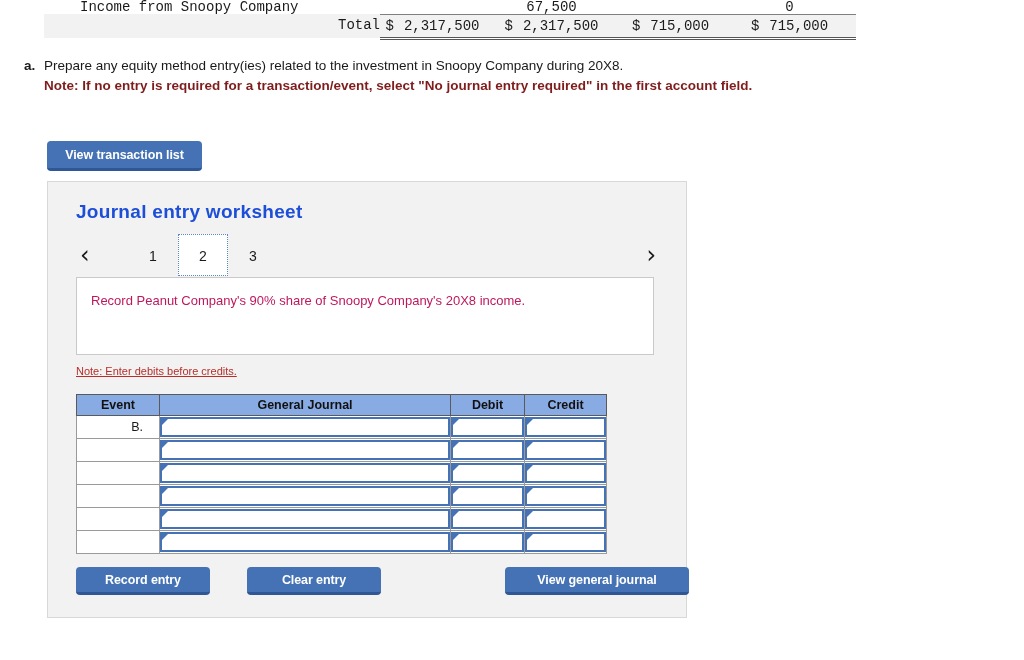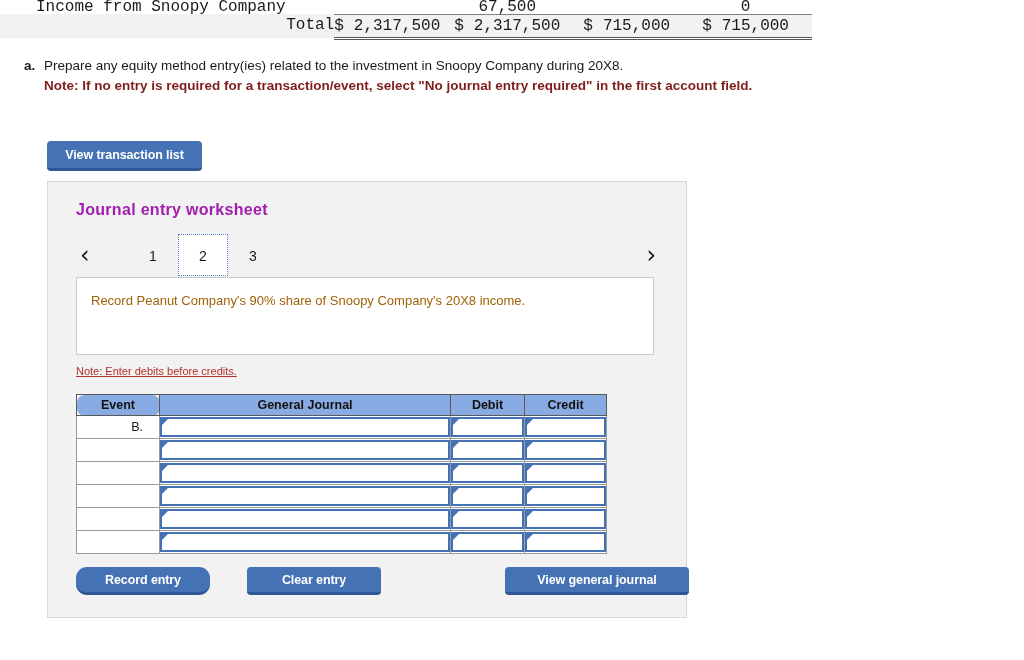--- a/index.html
+++ b/index.html
@@ -14,22 +14,23 @@
   
   .top-table-wrap {
     position: absolute;
     left: 0; top: 0;
     width: 812px;
   }
   .acct-table {
     width: 812px;
     border-collapse: collapse;
     font-family: "Liberation Mono", "DejaVu Sans Mono", monospace;
-    font-size: 16px;
-    color: #1a1a1a;
+    font-size: 14px;
+    color: #1a1a1a;
+    margin-left: 44px;
   }
   .acct-table td { padding: 0; }
   .acct-row-partial td {
     height: 14px;
     line-height: 12px;
     vertical-align: bottom;
     background: #ffffff;
     padding-bottom: 1px;
   }
   .acct-row-total td {
@@ -100,23 +101,23 @@
   .panel {
     position: absolute;
     left: 47px; top: 181px;
     width: 640px; height: 437px;
     background: #f2f2f2;
     border: 1px solid #d8d8d8;
   }
   .panel-title {
     position: absolute;
     left: 28px; top: 19px;
-    font-size: 16px;
+    font-size: 19px;
     font-weight: bold;
-    color: #a21caf;
+    color: #1d4ed8;
     letter-spacing: 0.3px;
   }
 
   
   .pager {
     position: absolute;
     left: 24px; top: 52px;
     width: 592px; height: 44px;
   }
   .chev {
@@ -153,21 +154,21 @@
   }
 
   
   .descbox {
     position: absolute;
     left: 28px; top: 95px;
     width: 578px; height: 78px;
     background: #ffffff;
     border: 1px solid #c9c9c9;
     font-size: 13px;
-    color: #a16207;
+    color: #be185d;
     padding: 14px 14px 0 14px;
     line-height: 17px;
   }
 
   
   .dr-note {
     position: absolute;
     left: 28px; top: 183px;
     font-size: 11px;
     color: #b5302a;
@@ -191,21 +192,21 @@
     height: 21px;
     padding: 0;
   }
   .jtable td {
     border: 1px solid #9a9a9a;
     background: #ffffff;
     height: 22px;
     padding: 0;
     vertical-align: middle;
   }
-  .c-event { width: 83px; border-radius: 8px; }
+  .c-event { width: 83px; }
   .c-journal { width: 291px; }
   .c-debit { width: 74px; }
   .c-credit { width: 82px; }
   .event-cell {
     text-align: right;
     padding-right: 16px !important;
     font-size: 12.5px;
     color: #1a1a1a;
   }
   .cell-input {
@@ -227,21 +228,21 @@
     position: absolute;
     left: 0; top: 0;
     border-top: 6px solid #4472b4;
     border-right: 6px solid transparent;
   }
 
   
   .btn-record {
     position: absolute;
     left: 28px; top: 385px;
-    width: 134px; height: 28px; border-radius: 11px;
+    width: 134px; height: 28px;
   }
   .btn-clear {
     position: absolute;
     left: 199px; top: 385px;
     width: 134px; height: 28px;
   }
   .btn-viewgj {
     position: absolute;
     left: 457px; top: 385px;
     width: 184px; height: 28px;

